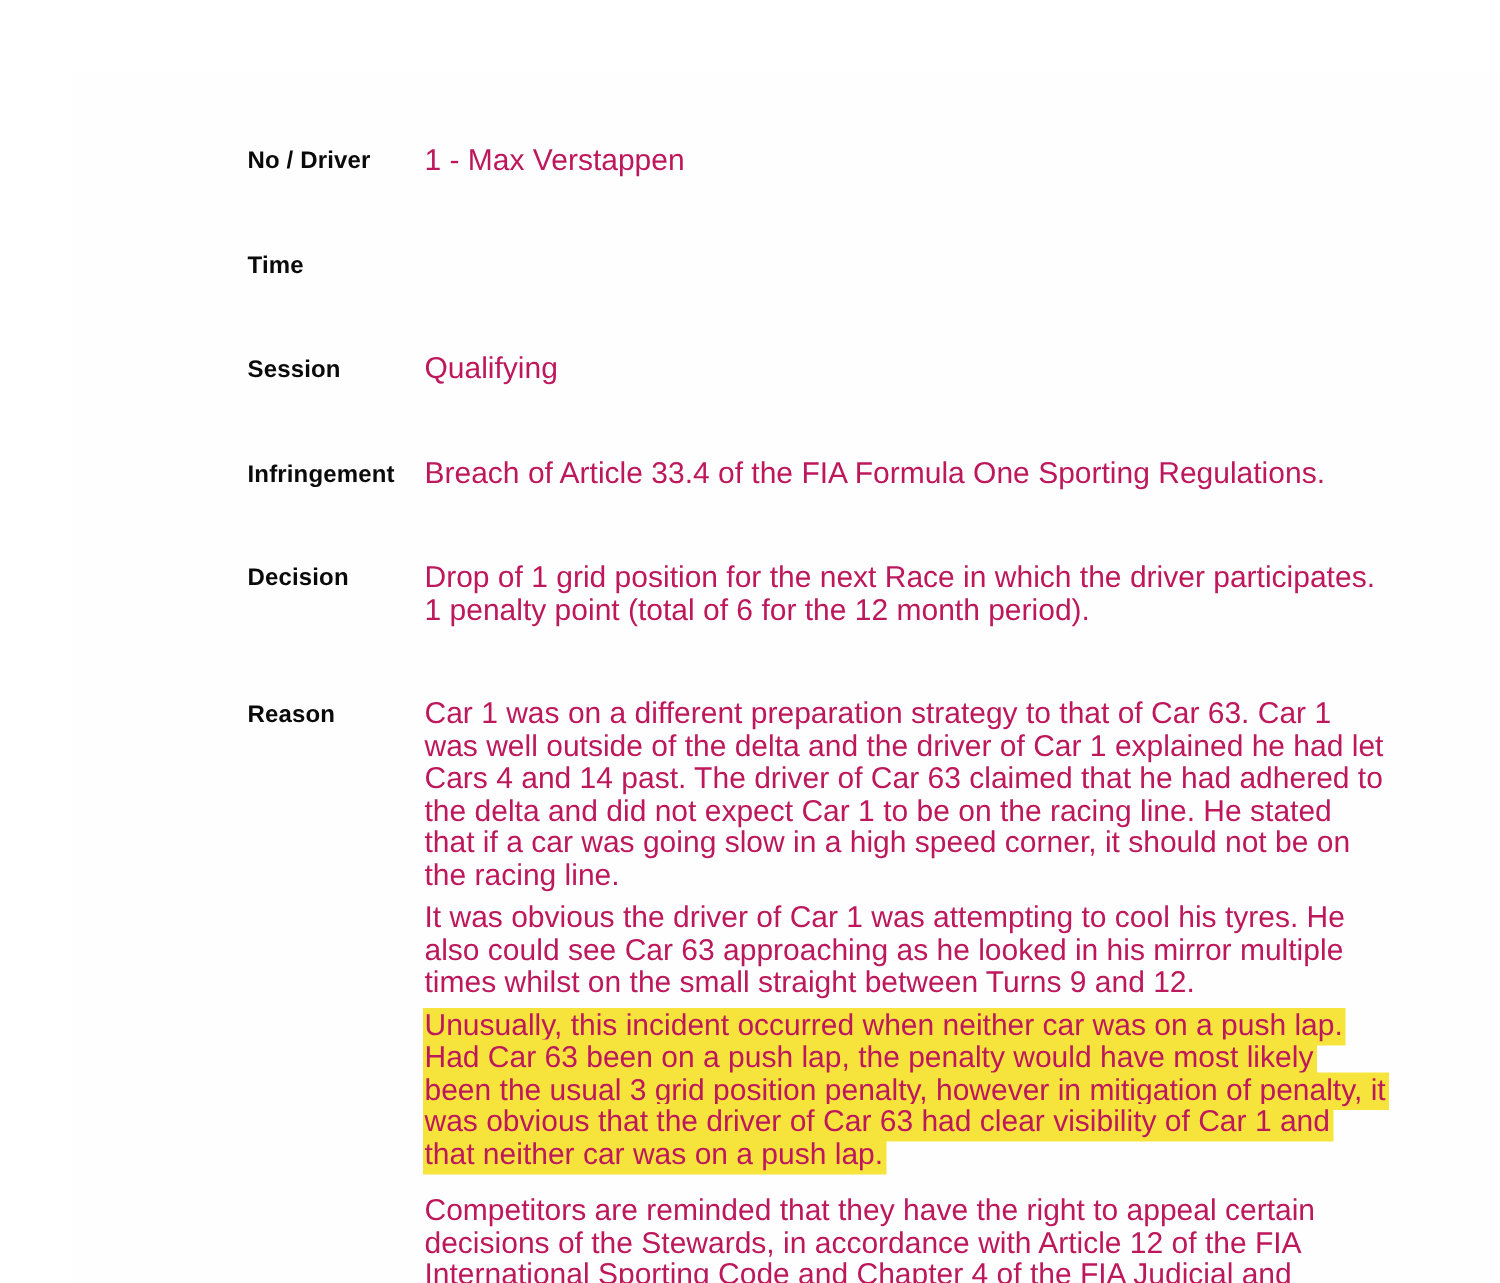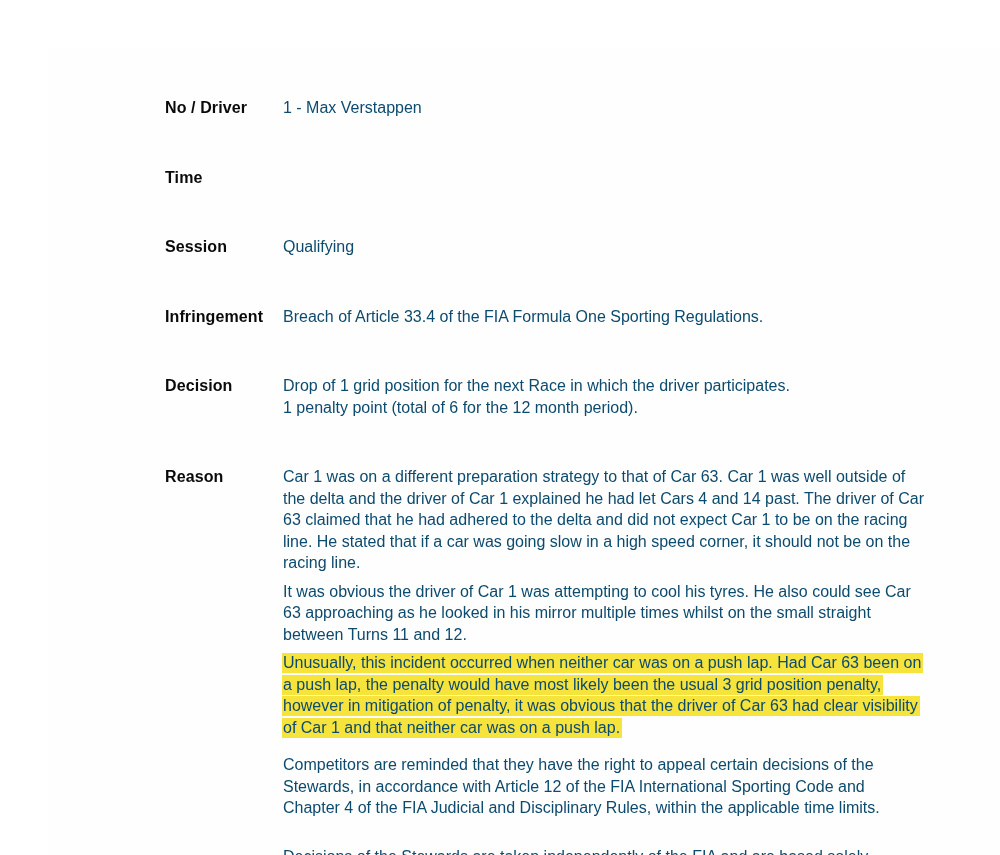--- a/index.html
+++ b/index.html
@@ -22,23 +22,23 @@
     margin-bottom: 15px;
   }
   .label {
     font-weight: bold;
     color: #0a0a0a;
     font-size: 16px;
     line-height: 21.5px;
     letter-spacing: 0.1px;
   }
   .value {
-    font-size: 16px;
+    font-size: 20px;
     line-height: 21.5px;
-    color: #0c4a6e;
+    color: #be185d;
     max-width: 708px;
   }
   .value p { margin: 0; }
   
   .multi p { margin: 0 0 7px 0; }
   .multi p:last-child { margin-bottom: 0; }
   .sp-lg { margin-top: 16px !important; }
   .sp-xl { margin-top: 27px !important; }
   .highlight {
     
@@ -85,20 +85,20 @@
     <div class="value">
       <p>Drop of 1 grid position for the next Race in which the driver participates.</p>
       <p>1 penalty point (total of 6 for the 12 month period).</p>
     </div>
   </div>
 
   <div class="row">
     <div class="label">Reason</div>
     <div class="value multi">
       <p>Car 1 was on a different preparation strategy to that of Car 63.  Car 1 was well outside of the delta and the driver of Car 1 explained he had let Cars 4 and 14 past. The driver of Car 63 claimed that he had adhered to the delta and did not expect Car 1 to be on the racing line. He stated that if a car was going slow in a high speed corner, it should not be on the racing line.</p>
-      <p>It was obvious the driver of Car 1 was attempting to cool his tyres. He also could see Car 63 approaching as he looked in his mirror multiple times whilst on the small straight between Turns 11 and 12.</p>
+      <p>It was obvious the driver of Car 1 was attempting to cool his tyres. He also could see Car 63 approaching as he looked in his mirror multiple times whilst on the small straight between Turns 9 and 12.</p>
       <p><span class="highlight" style="background: rgb(246, 227, 60);">Unusually, this incident occurred when neither car was on a push lap.  Had Car 63 been on a push lap, the penalty would have most likely been the usual 3 grid position penalty, however in mitigation of penalty, it was obvious that the driver of Car 63 had clear visibility of Car 1 and that neither car was on a push lap.</span></p>
       <p class="sp-lg">Competitors are reminded that they have the right to appeal certain decisions of the Stewards, in accordance with Article 12 of the FIA International Sporting Code and Chapter 4 of the FIA Judicial and Disciplinary Rules, within the applicable time limits.</p>
       <p class="sp-xl">Decisions of the Stewards are taken independently of the FIA and are based solely</p>
     </div>
   </div>
 
 </div>
 
 </body></html>

